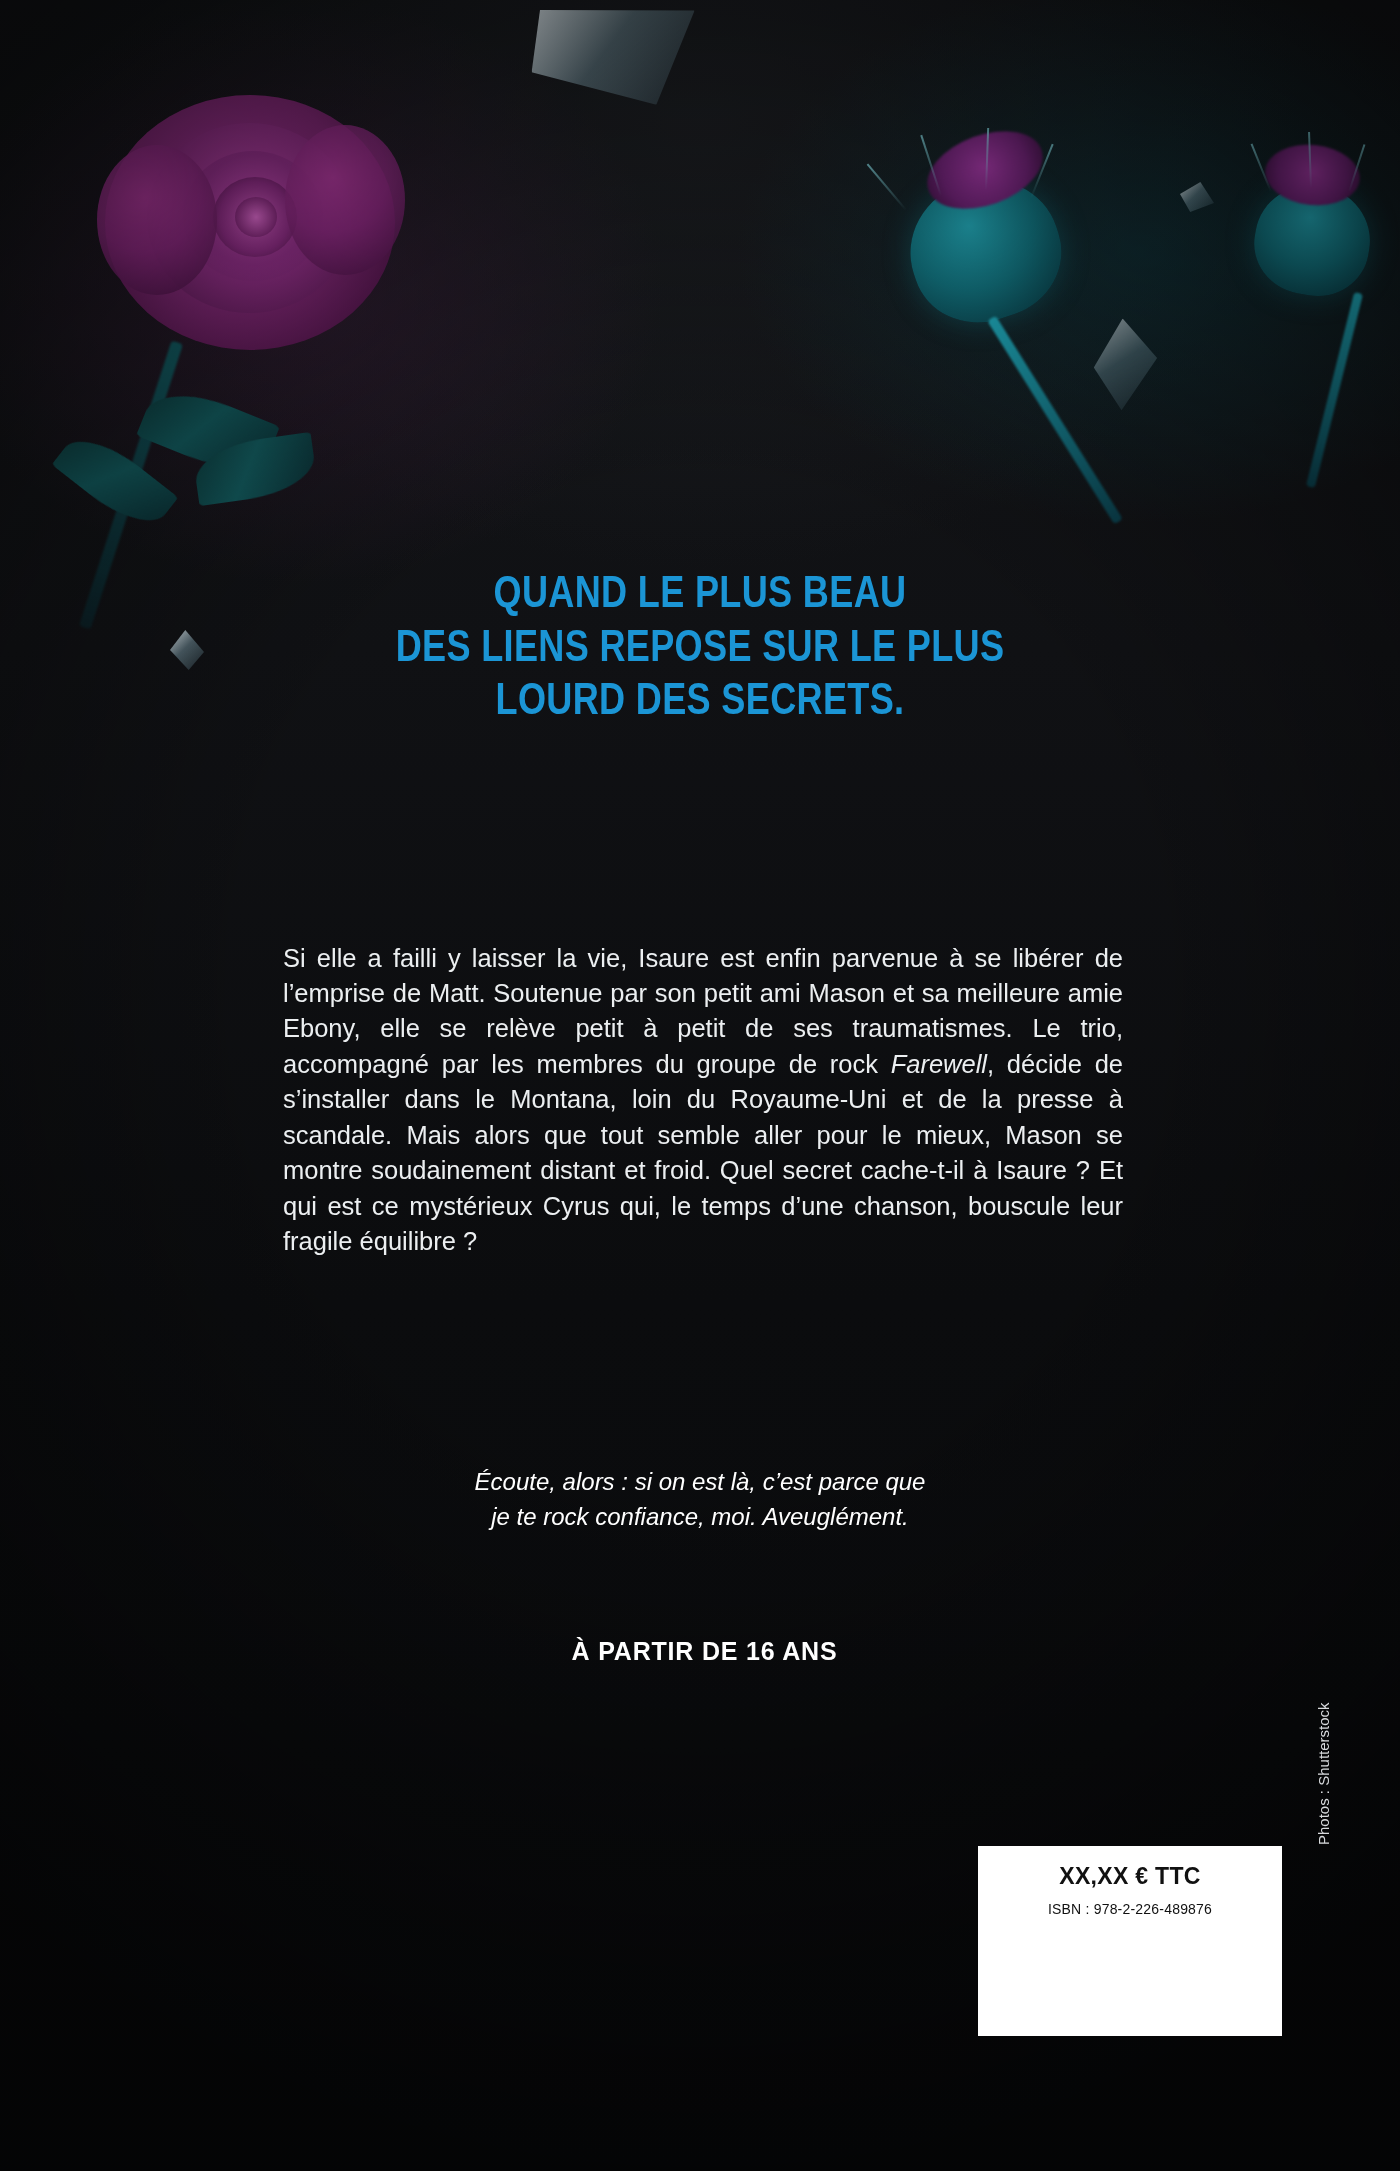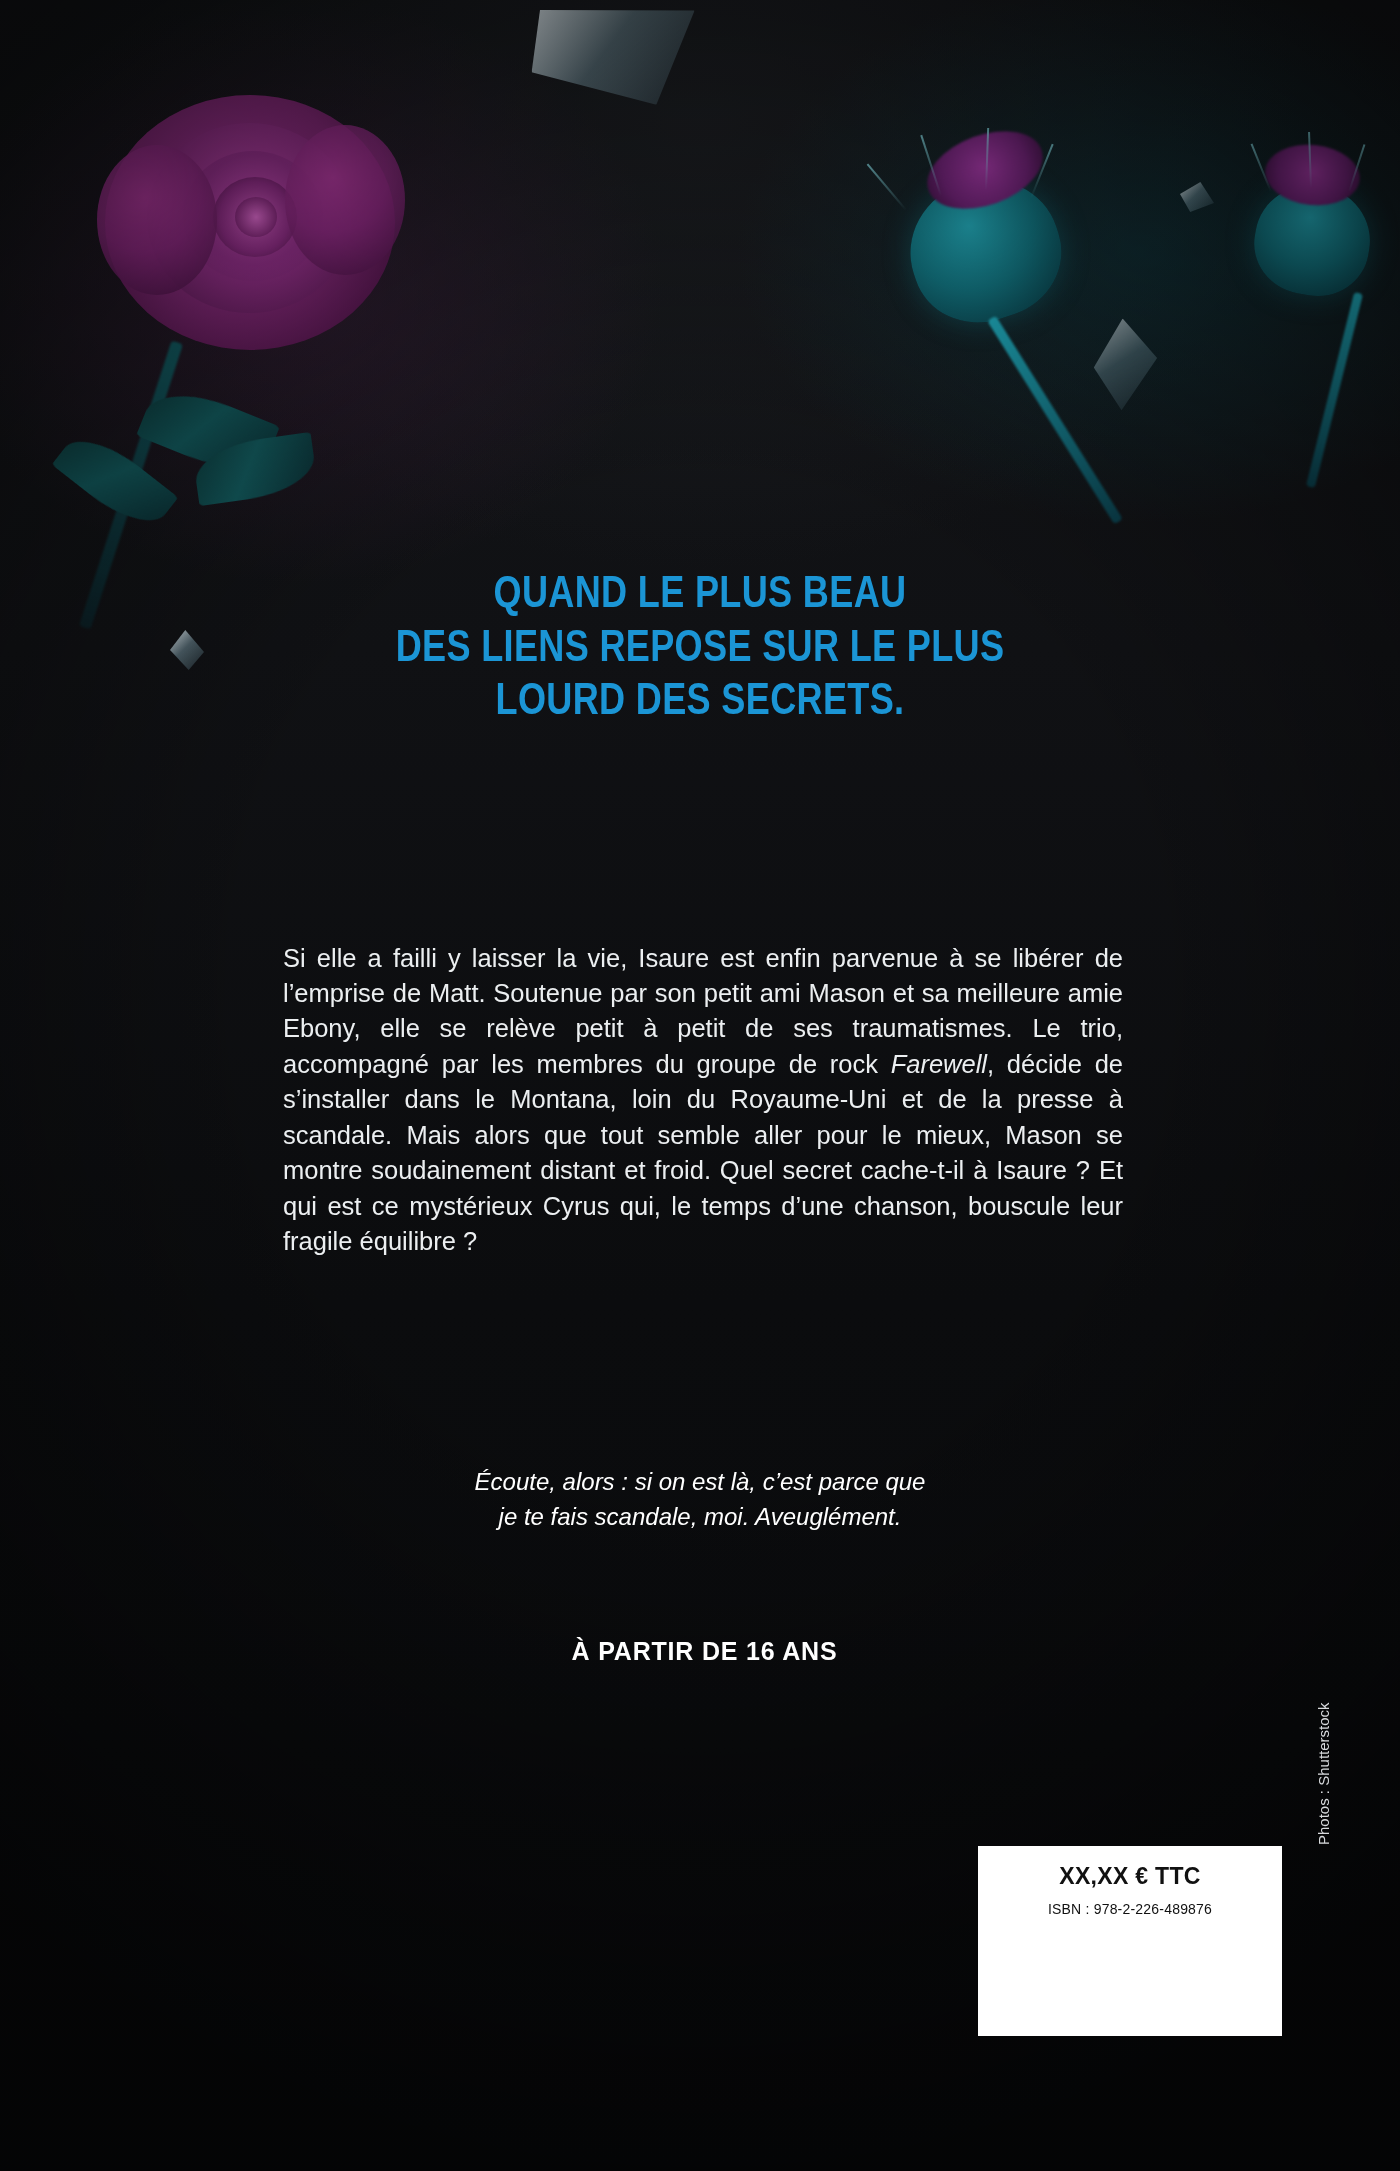--- a/index.html
+++ b/index.html
@@ -221,21 +221,21 @@
     <div class="tagline">
       <div>QUAND LE PLUS BEAU</div>
       <div>DES LIENS REPOSE SUR LE PLUS</div>
       <div>LOURD DES SECRETS.</div>
     </div>
 
     <p class="blurb"><span>Si elle a failli y laisser la vie, Isaure est enfin parvenue à se libérer de l’emprise de Matt. Soutenue par son petit ami Mason et sa meilleure amie Ebony, elle se relève petit à petit de ses traumatismes. Le trio, accompagné par les membres du groupe de rock </span><em>Farewell</em><span>, décide de s’installer dans le Montana, loin du Royaume-Uni et de la presse à scandale. Mais alors que tout semble aller pour le mieux, Mason se montre soudainement distant et froid. Quel secret cache-t-il à Isaure ? Et qui est ce mystérieux Cyrus qui, le temps d’une chanson, bouscule leur fragile équilibre ?</span></p>
 
     <div class="quote">
       <div>Écoute, alors : si on est là, c’est parce que</div>
-      <div>je te fais scandale, moi. Aveuglément.</div>
+      <div>je te rock confiance, moi. Aveuglément.</div>
     </div>
 
     <div class="age">À PARTIR DE 16 ANS</div>
 
     <div class="barcode-box">
       <div class="price">XX,XX € TTC</div>
       <div class="isbn">ISBN : 978-2-226-489876</div>
     </div>
 
     <div class="credits">Photos : Shutterstock</div>

